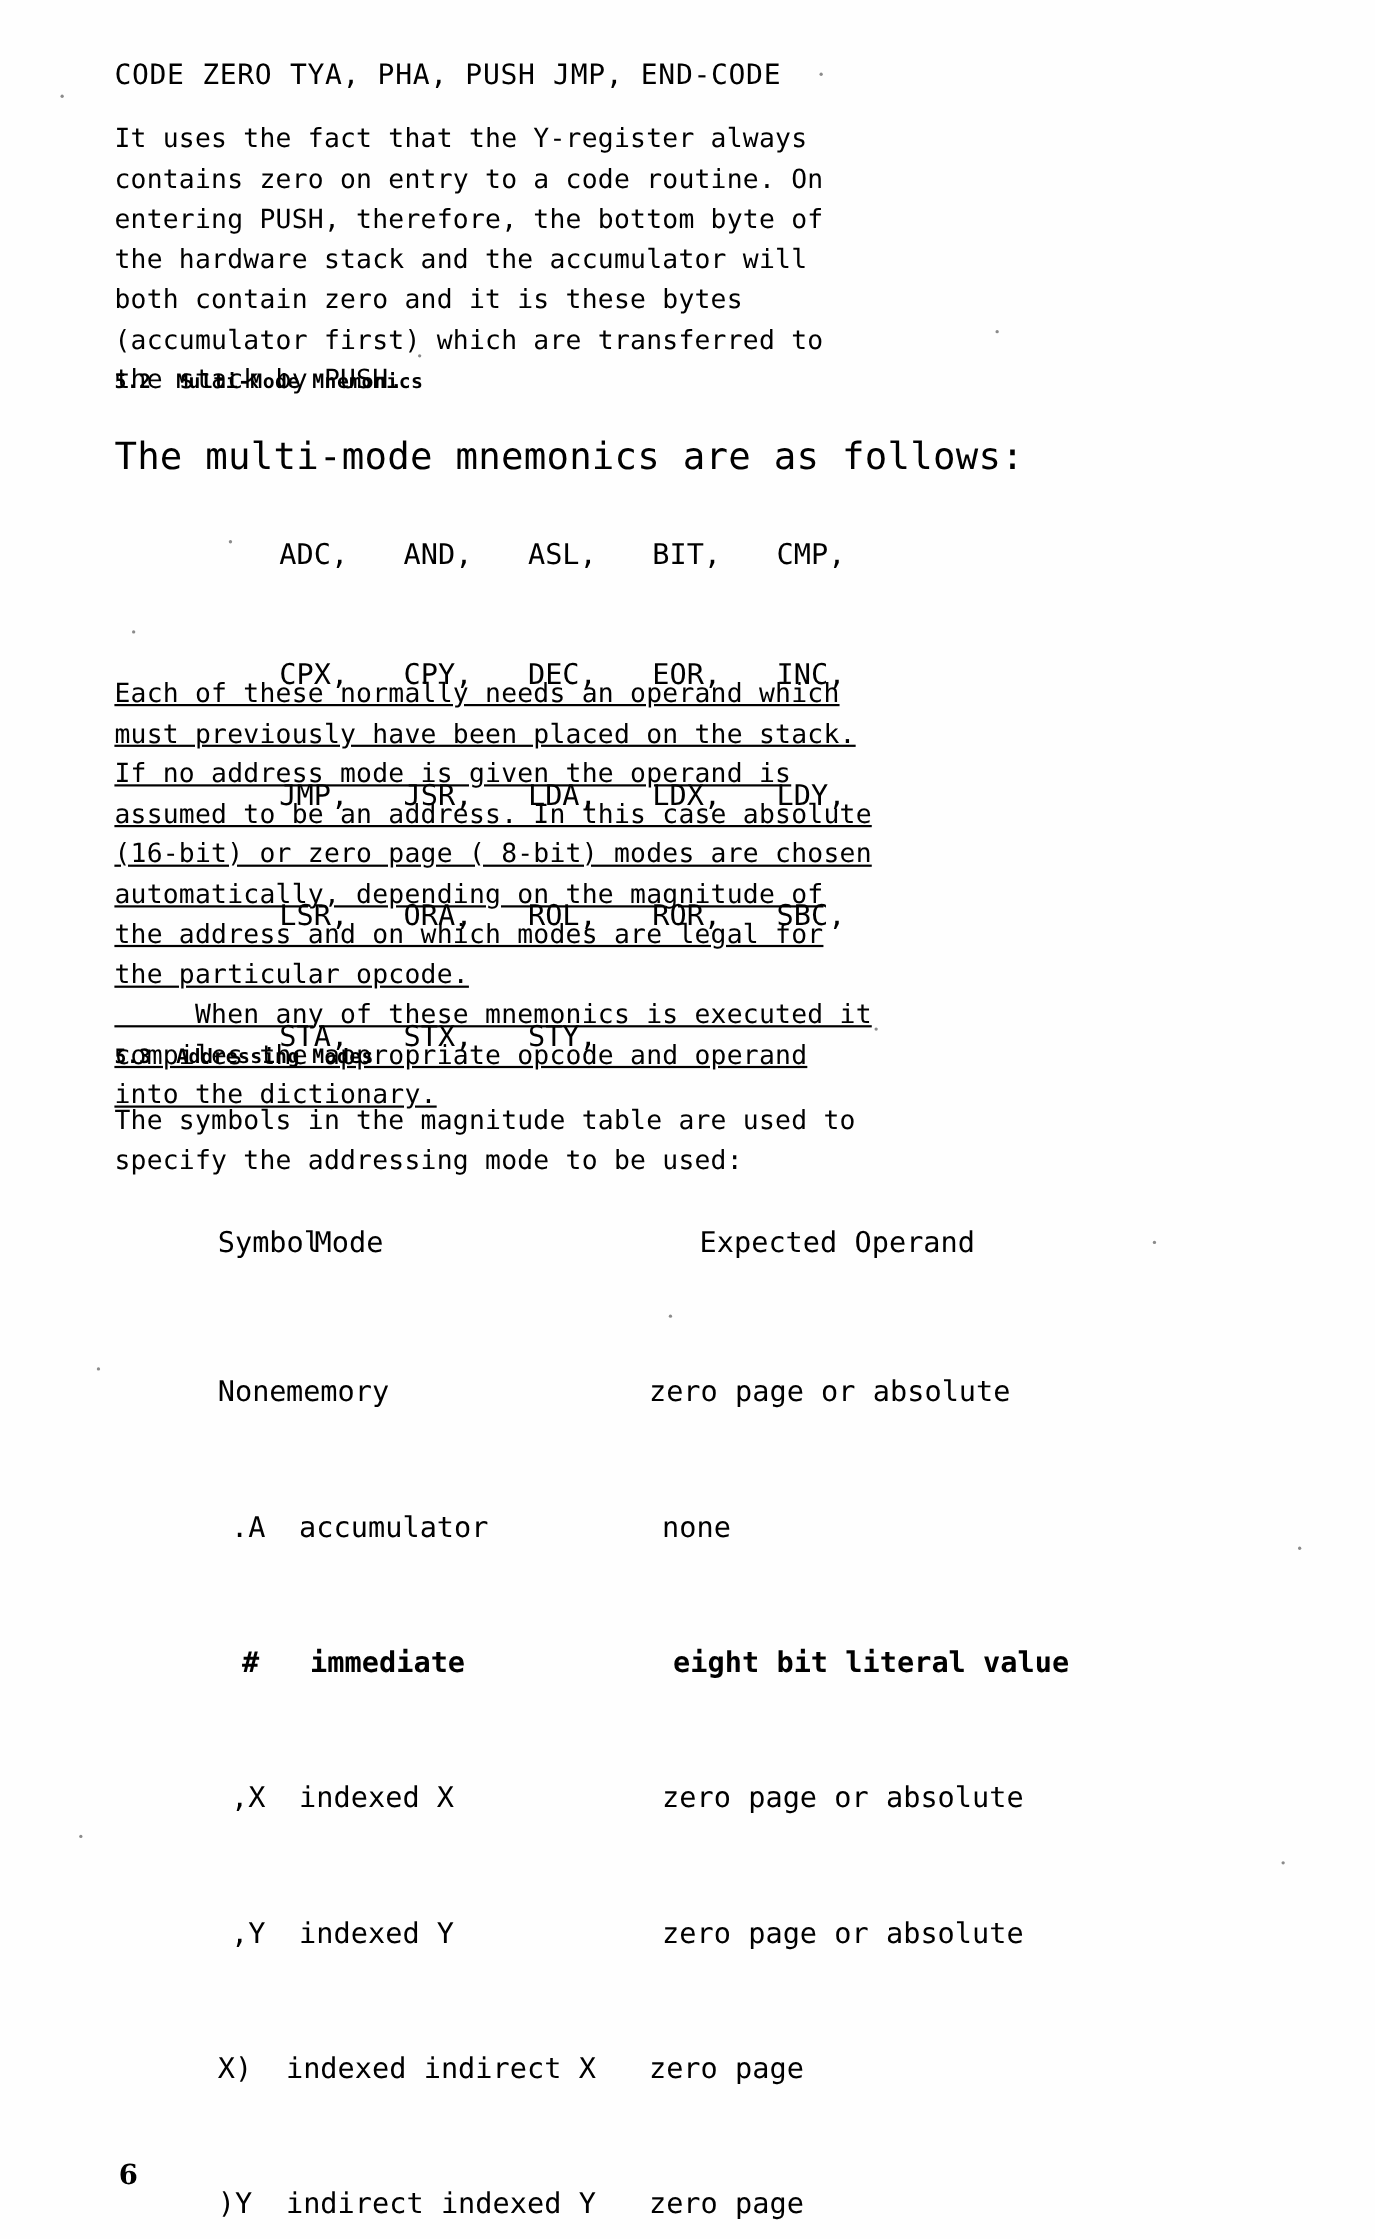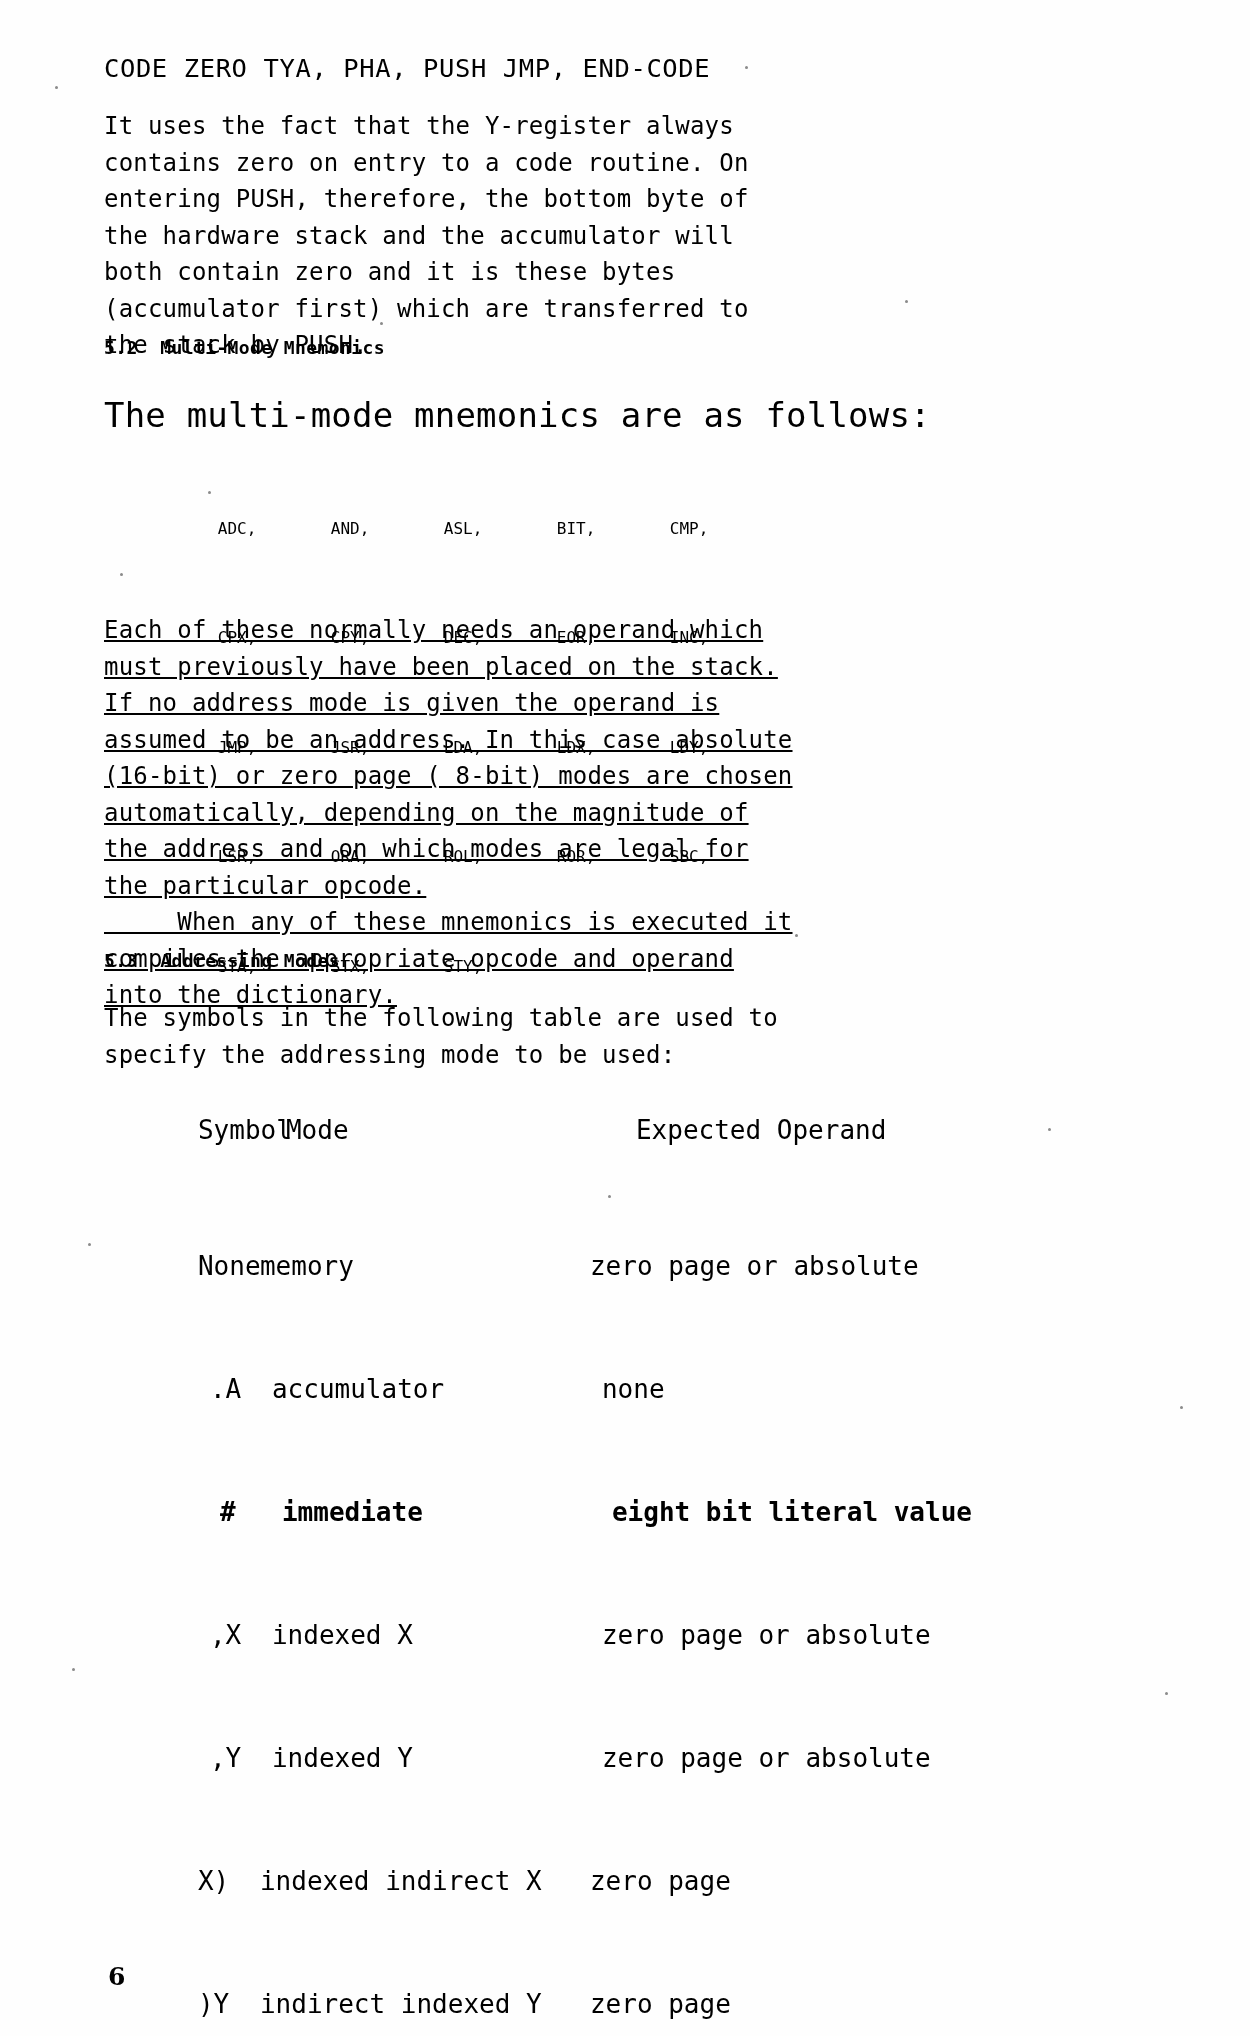--- a/index.html
+++ b/index.html
@@ -68,22 +68,22 @@
     top: 395px;
     font-size: 34px;
     white-space: pre;
     letter-spacing: 0.2px;
   }
 
   
   #mnemonics-grid {
     position: absolute;
     left: 160px;
-    top: 474px;
-    font-size: 16px;
+    top: 450px;
+    font-size: 26px;
     line-height: 36.5px;
   }
   #mnemonics-grid .mrow { white-space: pre; }
   #mnemonics-grid .cell {
     display: inline-block;
     width: 113px;
     white-space: pre;
   }
 
   
@@ -189,21 +189,21 @@
     <div class="line">the address and on which modes are legal for</div>
     <div class="line">the particular opcode.</div>
     <div class="line">     When any of these mnemonics is executed it</div>
     <div class="line">compiles the appropriate opcode and operand</div>
     <div class="line">into the dictionary.</div>
   </div>
 
   <div class="heading" id="heading-53">5.3  Addressing Modes</div>
 
   <div class="para" id="para-symbols">
-    <div class="line">The symbols in the following table are used to</div>
+    <div class="line">The symbols in the magnitude table are used to</div>
     <div class="line">specify the addressing mode to be used:</div>
   </div>
 
   <div id="modes-table">
 
     <div class="thead">
       <span class="th-symbol">Symbol</span><span class="th-mode">Mode</span><span class="th-operand">Expected Operand</span>
     </div>
 
     <div class="trow ind-1">

